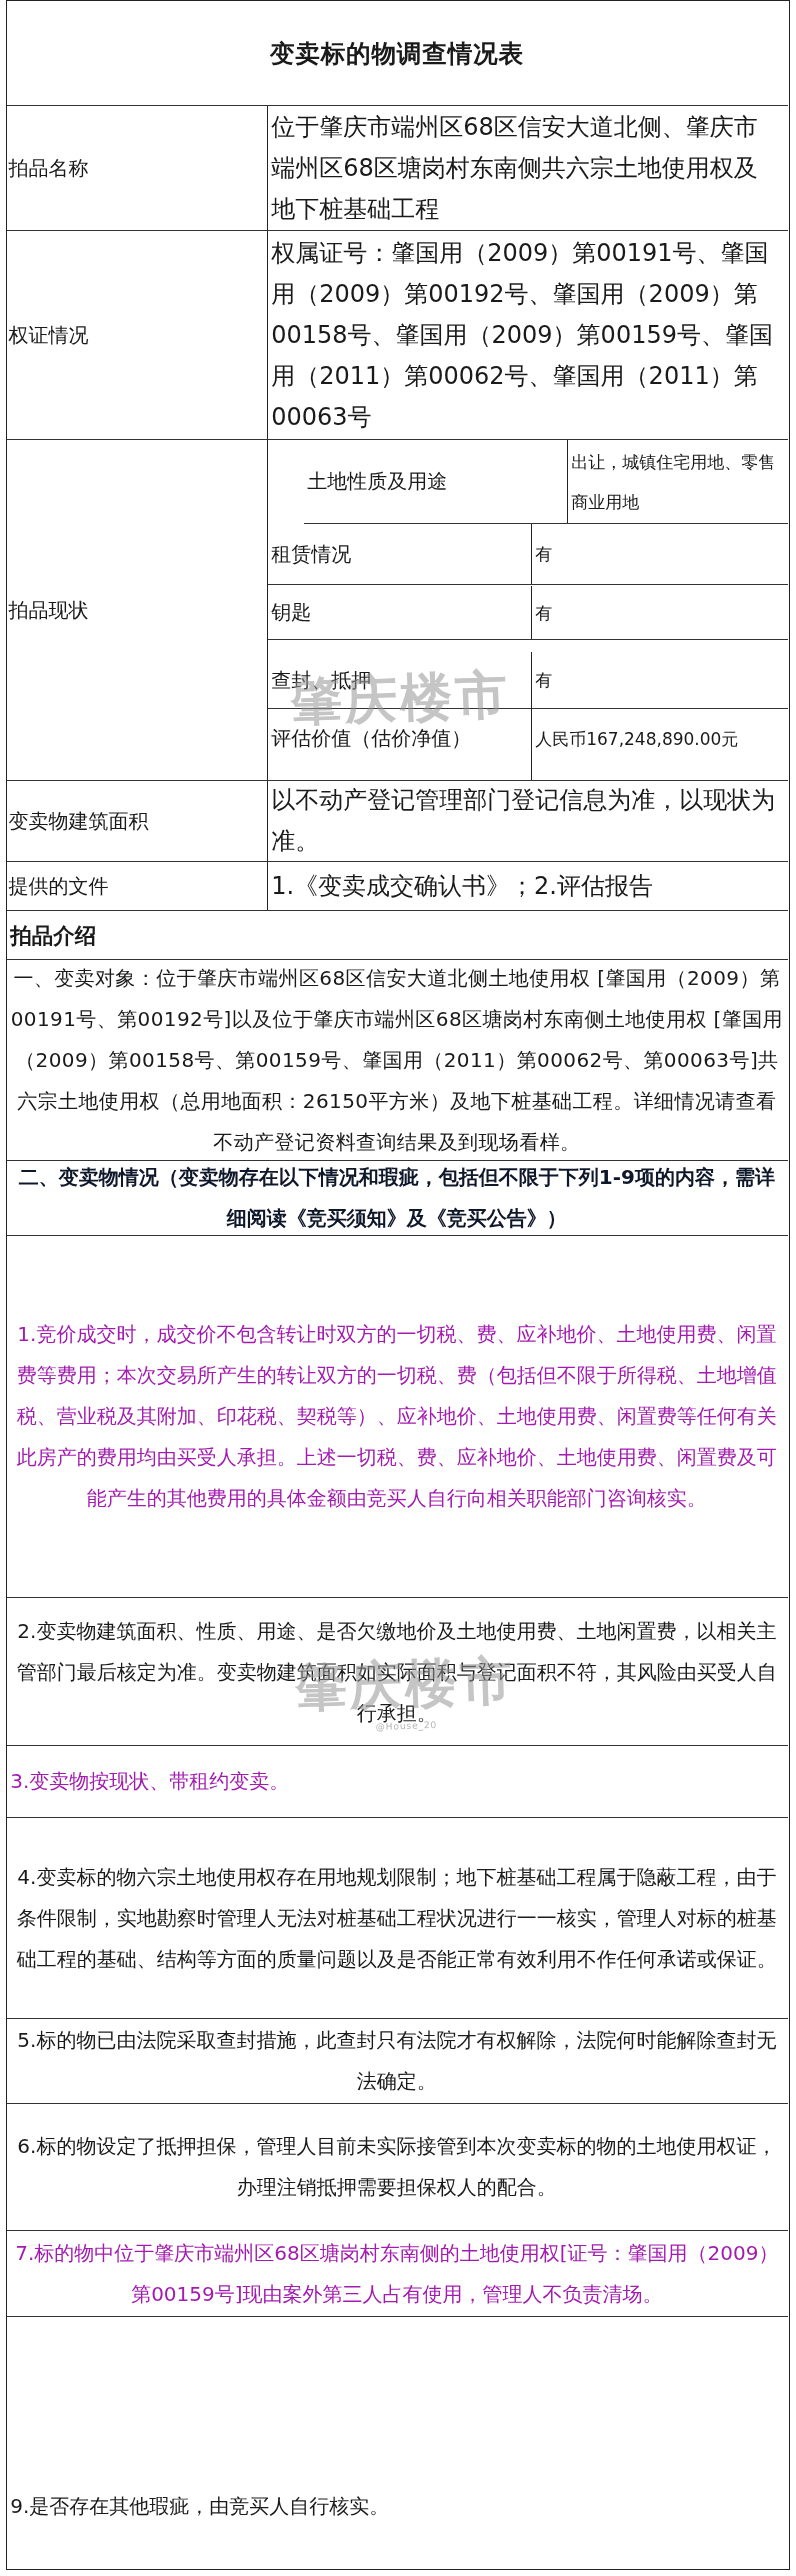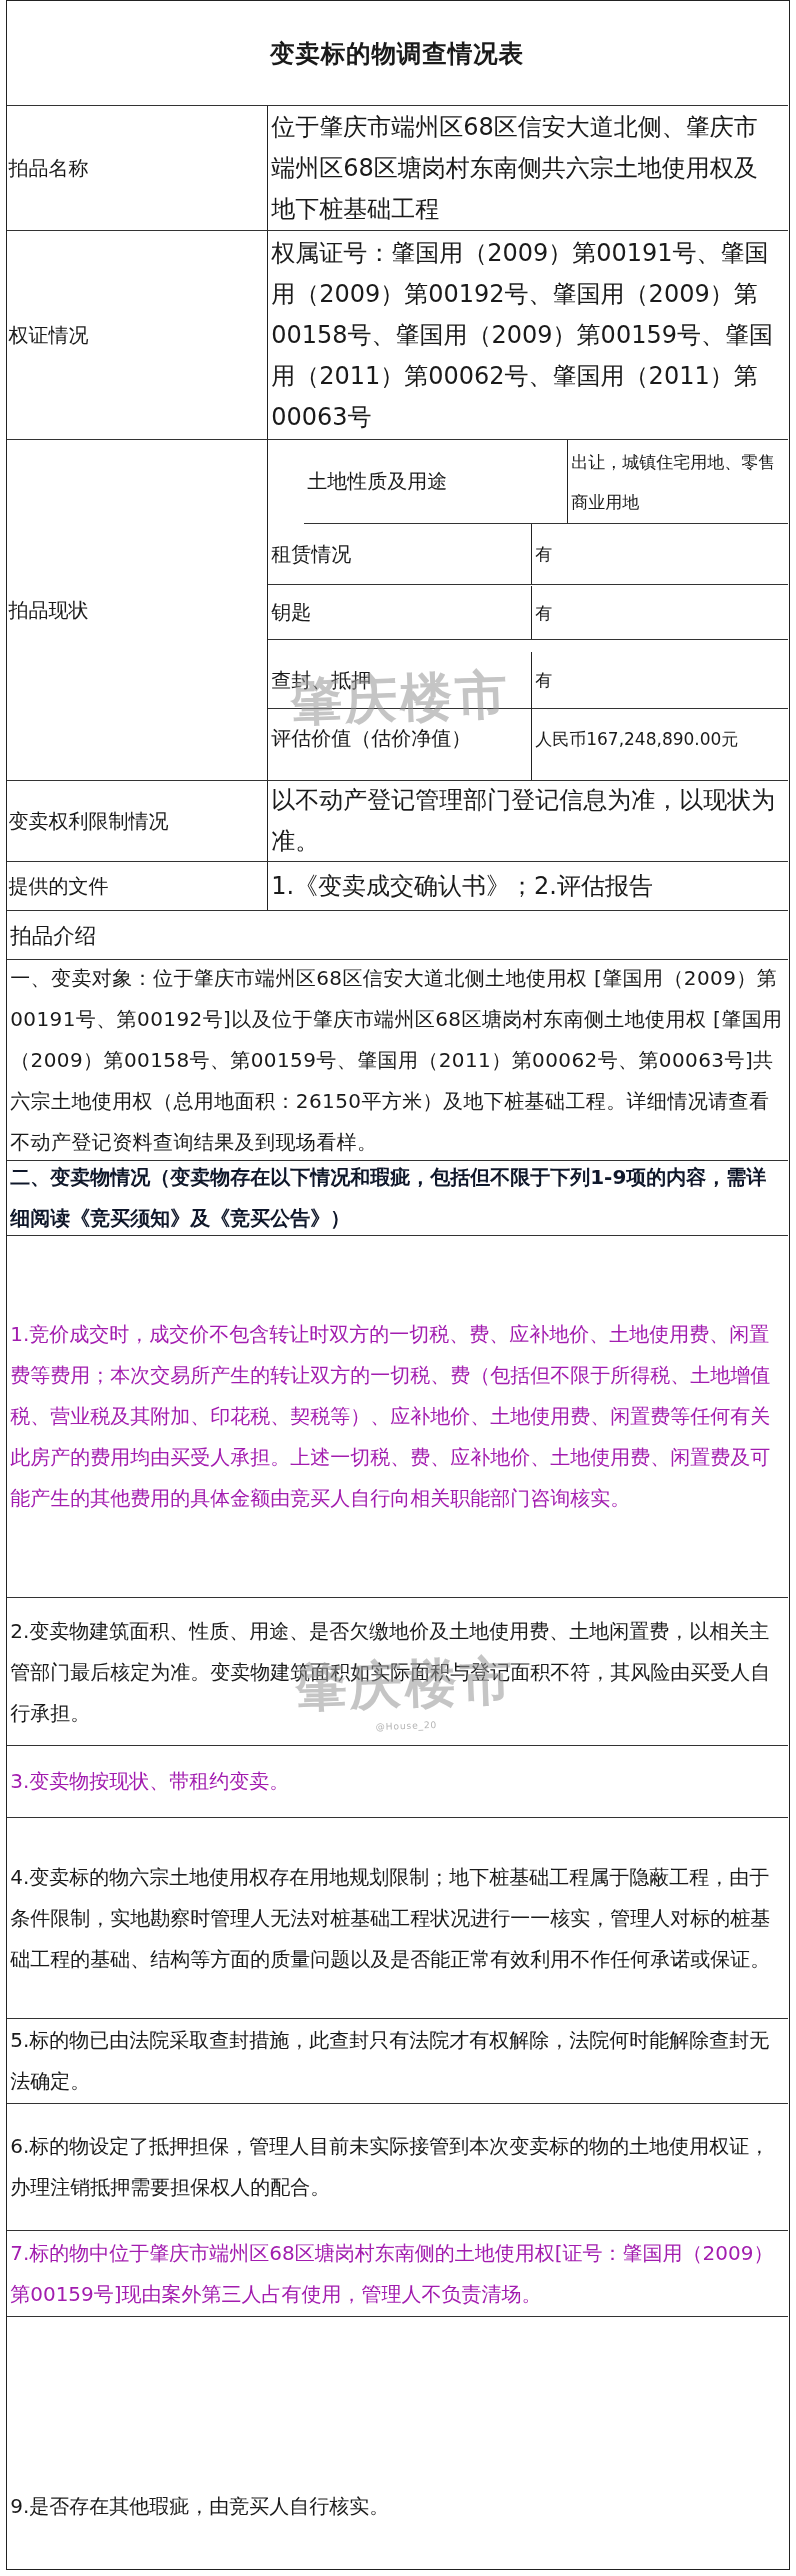--- a/index.html
+++ b/index.html
@@ -4,23 +4,23 @@
 <style>
   html, body { margin:0; padding:0; background:#ffffff; }
   body { width:797px; height:2576px; position:relative; overflow:hidden;
          font-family:"DejaVu Sans","Liberation Sans",sans-serif; color:#1a1a1a; }
   .sheet { position:absolute; left:6.1px; top:0; width:784px; height:2570px;
            border:1.5px solid #222; border-top:1.5px solid #222; box-sizing:border-box; }
   .row { position:absolute; left:0; width:781px; border-bottom:1.5px solid #333; box-sizing:border-box; }
   .cell { position:absolute; top:0; bottom:0; box-sizing:border-box; display:flex; align-items:center; }
   .lab { left:0; width:261px; border-right:1.5px solid #222; padding-left:1.5px; font-size:20px; }
   .val { left:261px; right:8px; padding:0 4.6px 0 3.1px; font-size:24px; line-height:41px; }
-  .full { left:0; right:0; padding:0 4.6px 0 3.1px; font-size:20px; line-height:41px; }
+  .full { left:0; right:0; padding:0 4.6px 0 3.1px; font-size:20px; line-height:41px;text-align:center; }
   .title { justify-content:center; font-size:24.6px; font-weight:bold; letter-spacing:0.8px; }
-  .bold { font-weight:normal; }
+  .bold { font-weight:bold; }
   .red { color:#a21caf; }
   .redbold { color:#0f172a; font-weight:bold; font-size:20px; line-height:41px; }
   .sub { position:absolute; left:261px; right:0; box-sizing:border-box; border-bottom:1.5px solid #333; }
   .sub:last-child { border-bottom:none; }
   .sublab { position:absolute; left:0; width:264px; top:0; bottom:0; border-right:1.5px solid #222;
             display:flex; align-items:center; padding-left:3.1px; font-size:20px; box-sizing:border-box; }
   .subval { position:absolute; left:264px; right:0; top:0; bottom:0; display:flex; align-items:center;
             padding:0 3.1px; font-size:17px; line-height:40px; box-sizing:border-box; }
   .wm { position:absolute; color:rgba(150,150,150,0.55); font-size:52px; font-weight:bold;
         letter-spacing:3.1px; pointer-events:none; transform:rotate(-2deg); }
@@ -63,21 +63,21 @@
       <div class="sublab">查封、抵押</div>
       <div class="subval">有</div>
     </div>
     <div class="sub" style="top:257px;height:83px;border-bottom:none;">
       <div class="sublab">评估价值（估价净值）</div>
       <div class="subval">人民币167,248,890.00元</div>
     </div>
   </div>
 
   <div class="row" style="top:780px;height:81px;">
-    <div class="cell lab">变卖权利限制情况</div>
+    <div class="cell lab">变卖物建筑面积</div>
     <div class="cell val">以不动产登记管理部门登记信息为准，以现状为准。</div>
   </div>
 
   <div class="row" style="top:861px;height:49px;">
     <div class="cell lab">提供的文件</div>
     <div class="cell val">1.《变卖成交确认书》；2.评估报告</div>
   </div>
 
   <div class="row" style="top:910px;height:49px;">
     <div class="cell full bold" style="font-size:21.5px;">拍品介绍</div>

